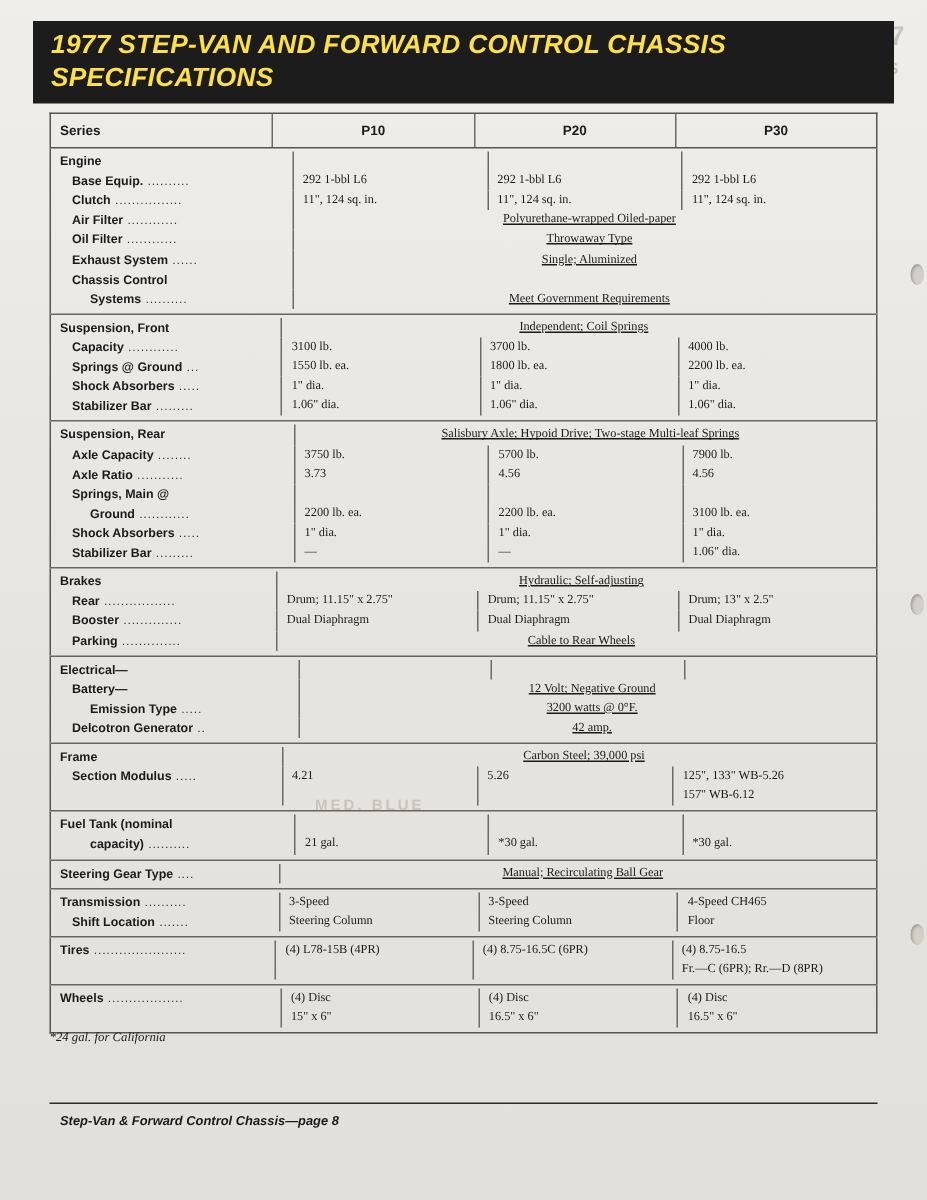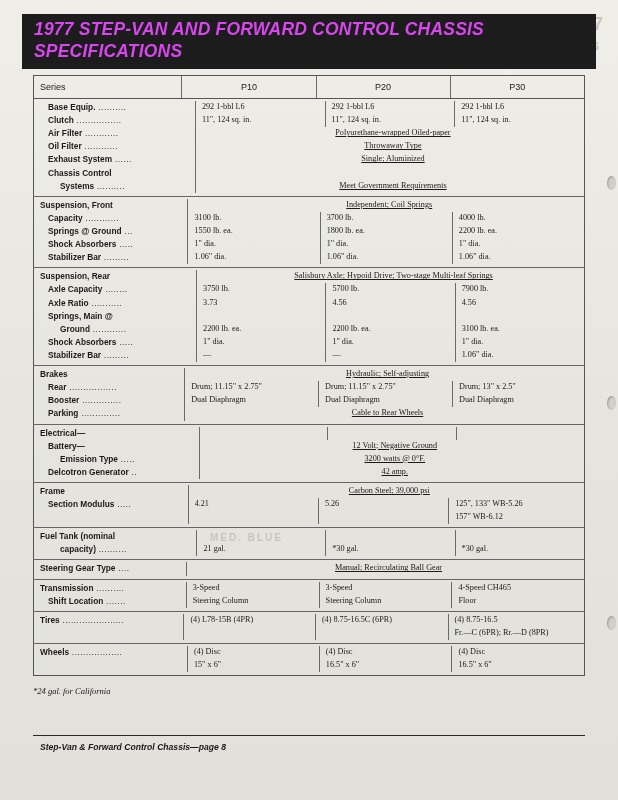--- a/index.html
+++ b/index.html
@@ -46,21 +46,21 @@
   }
   .punch.p1 { top: 176px; }
   .punch.p2 { top: 396px; }
   .punch.p3 { top: 616px; }
 
   .header-bar {
     position: absolute;
     left: 22px; top: 14px;
     width: 574px;
     background: #1c1c1c;
-    color: #d946ef;
+    color: #fde047;
     padding: 5px 10px 7px 12px;
     box-sizing: border-box;
   }
   .header-bar .line1 {
     font-family: "Liberation Sans", sans-serif;
     font-weight: bold;
     font-style: italic;
     font-size: 17.5px;
     letter-spacing: .2px;
     white-space: nowrap;
@@ -102,21 +102,21 @@
   .c-p20    { width: 136px; padding-left: 6px !important; }
   .c-p30    { width: 136px; padding-left: 6px !important; }
   .span3    { padding-left: 6px !important; text-decoration: underline; }
 
   .vline {
     border-left: 1px solid #6a6a6a;
   }
 
   .head-row td {
     font-family: "Liberation Sans", sans-serif;
-    font-weight: normal;
+    font-weight: bold;
     font-size: 9px;
     padding: 5px 0 5px 6px !important;
   }
   .head-row .ctr { text-align: center; padding-left: 0 !important; }
   .head-under { border-bottom: 1px solid #555; }
 
   .grp-title {
     font-family: "Liberation Sans", sans-serif;
     font-weight: bold;
     font-size: 8.3px;
@@ -196,20 +196,26 @@
                 </tr>
               </tbody>
             </table>
           </td>
         </tr>
         <tr class="grp">
           <td style="padding: 2px 0px 3px;">
             <table class="grid">
               <tbody>
                 <tr>
+                  <td class="c-label lbl grp-title" style="font-family: &quot;Liberation Sans&quot;, sans-serif; font-weight: bold; font-size: 8.3px;"><span>Engine</span></td>
+                  <td class="c-p10 vline nw" style="font-family: &quot;Liberation Serif&quot;, serif;"></td>
+                  <td class="c-p20 vline nw" style="font-family: &quot;Liberation Serif&quot;, serif;"></td>
+                  <td class="c-p30 vline nw" style="font-family: &quot;Liberation Serif&quot;, serif;"></td>
+                </tr>
+                <tr>
                   <td class="c-label lbl sub" style="font-family: &quot;Liberation Sans&quot;, sans-serif; font-weight: bold; font-size: 8.3px;"><span>Base Equip.</span><span class="dots" style="font-weight: normal;"> ..........</span></td>
                   <td class="c-p10 vline nw" style="font-family: &quot;Liberation Serif&quot;, serif;">292 1-bbl L6</td>
                   <td class="c-p20 vline nw" style="font-family: &quot;Liberation Serif&quot;, serif;">292 1-bbl L6</td>
                   <td class="c-p30 vline nw" style="font-family: &quot;Liberation Serif&quot;, serif;">292 1-bbl L6</td>
                 </tr>
                 <tr>
                   <td class="c-label lbl sub" style="font-family: &quot;Liberation Sans&quot;, sans-serif; font-weight: bold; font-size: 8.3px;"><span>Clutch</span><span class="dots" style="font-weight: normal;"> ................</span></td>
                   <td class="c-p10 vline nw" style="font-family: &quot;Liberation Serif&quot;, serif;">11", 124 sq. in.</td>
                   <td class="c-p20 vline nw" style="font-family: &quot;Liberation Serif&quot;, serif;">11", 124 sq. in.</td>
                   <td class="c-p30 vline nw" style="font-family: &quot;Liberation Serif&quot;, serif;">11", 124 sq. in.</td>

